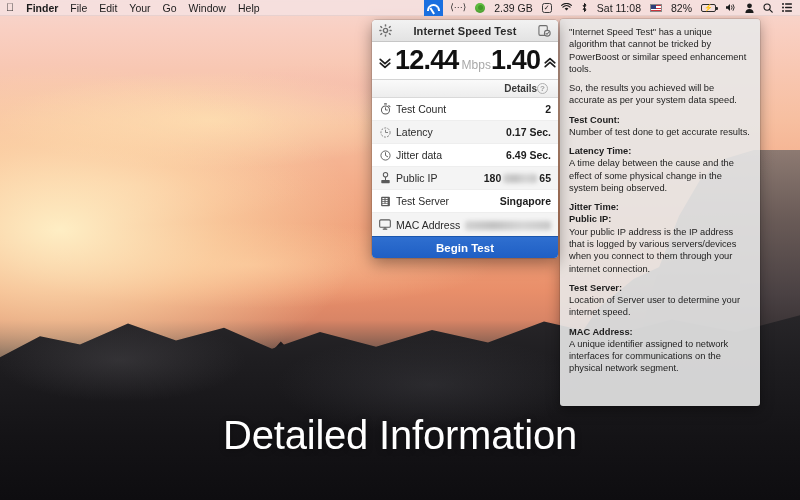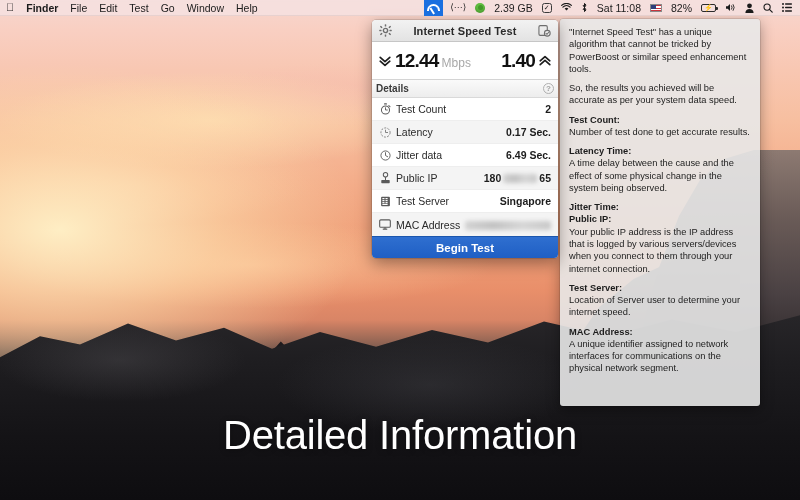--- a/index.html
+++ b/index.html
@@ -158,28 +158,28 @@
   .gear-ic svg, .report-ic svg { display:block; }
 
   .ist-speeds {
     height: 38px; background: #fff;
     display: flex; align-items: center; justify-content: space-between;
     padding: 0 6px;
     border-bottom: 1px solid #d4d4d4;
   }
   .sp-group { display: flex; align-items: baseline; gap: 3px; }
   .chev { font-size: 17px; color: #1c1c1c; line-height: 1; position: relative; top: 1px; font-weight: 300;}
-  .sp-num { font-size: 19px; font-weight: bold; color: #111; letter-spacing: -0.8px; line-height: 1; }
+  .sp-num { font-size: 27px; font-weight: bold; color: #111; letter-spacing: -0.8px; line-height: 1; }
   .sp-unit { font-size: 12px; color: #a8a8a8; font-weight: normal; }
 
   .ist-details-hdr {
     height: 18px; background: linear-gradient(to bottom, #fafafa, #ededed);
     border-bottom: 1px solid #d9d9d9;
-    display: flex; align-items: center; justify-content: space-between;
-    padding: 0 4px;
+    display: flex; align-items: center; justify-content: flex-end;
+    padding: 0 10px;
     font-size: 10px; font-weight: bold; color: #3a3a3a;
   }
   .help-ic {
     width: 11px; height: 11px; border-radius: 50%;
     border: 1px solid #b0b0b0; color: #a0a0a0;
     font-size: 8px; display:inline-flex; align-items:center; justify-content:center;
     font-weight: bold;
   }
   .ist-row {
     height: 23px; display: flex; align-items: center;
@@ -250,21 +250,21 @@
     <div class="ridge-hi"></div>
     <div class="ridge"></div>
   </div>
 
   <div class="menubar">
     <div class="mb-left">
       <span class="apple"></span>
       <span class="mb-item bold">Finder</span>
       <span class="mb-item">File</span>
       <span class="mb-item">Edit</span>
-      <span class="mb-item">Test</span>
+      <span class="mb-item">Your</span>
       <span class="mb-item">Go</span>
       <span class="mb-item">Window</span>
       <span class="mb-item">Help</span>
     </div>
 
     <div class="mb-right">
       <span class="ist-menu-icon">
           <span class="arc"></span>
         </span>
       <span class="mb-ic" style="font-size:9px;">⟨···⟩</span>

